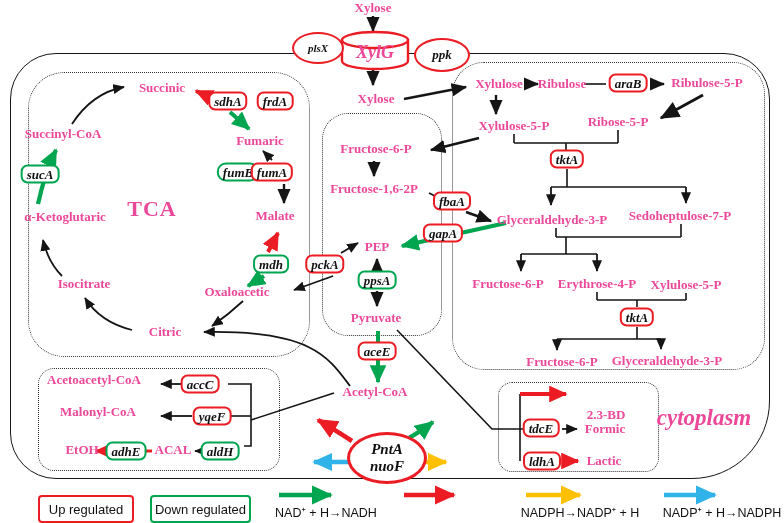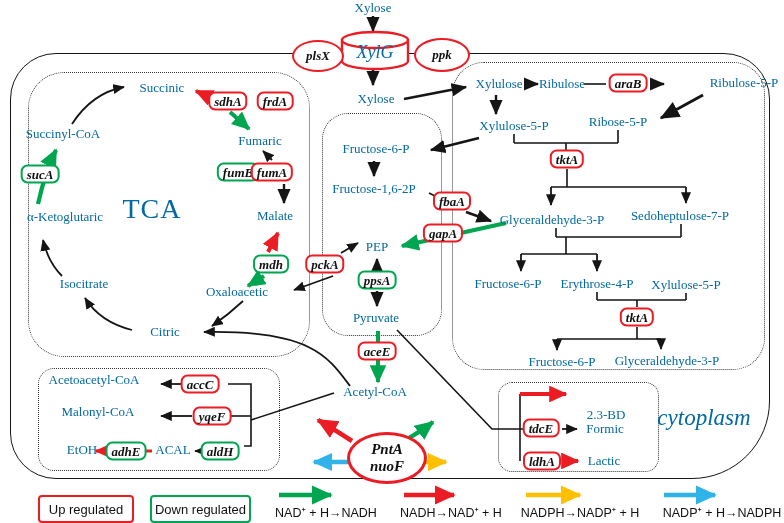--- a/index.html
+++ b/index.html
@@ -5,23 +5,23 @@
   :root{
     --red:#ec1c24; --green:#00a550; --yellow:#ffc000; --blue:#2fb3e8; --ink:#151515;
   }
   html,body{margin:0;padding:0;background:#fff;}
   #stage{position:relative;width:784px;height:523px;background:#fff;overflow:hidden;
          font-family:"Liberation Serif",serif;}
   .outerbox{position:absolute;left:10px;top:53px;width:758px;height:424px;
             border:1.6px solid var(--ink);border-radius:46px 46px 78px 46px;z-index:1;}
   .region{position:absolute;border:1.7px dotted #333;z-index:1;}
   svg.arrows{position:absolute;left:0;top:0;z-index:2;pointer-events:none;}
-  .lbl{position:absolute;transform:translate(-50%,-50%);white-space:nowrap;color:#0369a1;
-       font-weight:normal;font-size:13px;z-index:3;}
-  .big{font-size:28px;letter-spacing:1px;}
+  .lbl{position:absolute;transform:translate(-50%,-50%);white-space:nowrap;color:#ec4899;
+       font-weight:bold;font-size:13px;z-index:3;}
+  .big{font-size:22px;letter-spacing:1px;}
   .ital{font-style:italic;}
   .gene{position:absolute;transform:translate(-50%,-50%);white-space:nowrap;z-index:3;
         background:#fff;border:2.2px solid #999;border-radius:7px;padding:0 4px;
         font-weight:bold;font-style:italic;font-size:13px;line-height:15px;color:#111;}
   .gene.up{border-color:var(--red);}
   .gene.down{border-color:var(--green);}
   .oval{position:absolute;z-index:3;background:#fff;border:2.5px solid var(--red);
         border-radius:50%;display:flex;flex-direction:column;align-items:center;
         justify-content:center;font-weight:bold;font-style:italic;color:#111;}
   .legend-box{position:absolute;z-index:3;border:2px solid #999;border-radius:4px;
@@ -150,59 +150,59 @@
     </g>
 
     <g stroke="#ec1c24" stroke-width="2.4" fill="#fff">
       <path d="M342,40 L342,61 A33,8 0 0 0 408,61 L408,40 Z"></path>
       <ellipse cx="375" cy="40" rx="33" ry="8"></ellipse>
     </g>
   </svg>
 
   <div class="lbl" style="left:373px;top:8px;">Xylose</div>
   <div class="lbl ital" style="left:375px;top:52px;font-size:18px;">XylG</div>
-  <div class="oval" style="left:292px;top:40px;width:48px;height:28px;font-size:13px;">
+  <div class="oval" style="left:292px;top:32px;width:48px;height:28px;font-size:11px;">
       <span>plsX</span>
     </div>
   <div class="oval" style="left:414px;top:38px;width:52px;height:30px;font-size:13px;">
       <span>ppk</span>
     </div>
   <div class="lbl" style="left:376px;top:99px;">Xylose</div>
 
   <div class="lbl big" style="left:152px;top:209px;">TCA</div>
   <div class="lbl" style="left:162px;top:88px;">Succinic</div>
   <div class="lbl" style="left:63px;top:134px;">Succinyl-CoA</div>
   <div class="lbl" style="left:65px;top:217px;">α-Ketoglutaric</div>
   <div class="lbl" style="left:84px;top:284px;">Isocitrate</div>
   <div class="lbl" style="left:165px;top:332px;">Citric</div>
   <div class="lbl" style="left:237px;top:292px;">Oxaloacetic</div>
   <div class="lbl" style="left:275px;top:216px;">Malate</div>
   <div class="lbl" style="left:260px;top:141px;">Fumaric</div>
   <div class="gene up" style="left:228px;top:101px;">sdhA</div>
   <div class="gene up" style="left:275px;top:101px;">frdA</div>
-  <div class="gene down" style="left:238px;top:172px;">fumB</div>
+  <div class="gene down" style="left:238px;top:172px;border-radius:9px;">fumB</div>
   <div class="gene up" style="left:272px;top:172px;">fumA</div>
   <div class="gene down" style="left:40px;top:174px;">sucA</div>
   <div class="gene down" style="left:271px;top:264px;">mdh</div>
   <div class="gene up" style="left:325px;top:264px;">pckA</div>
 
   <div class="lbl" style="left:376px;top:149px;">Fructose-6-P</div>
   <div class="lbl" style="left:374px;top:189px;">Fructose-1,6-2P</div>
   <div class="lbl" style="left:377px;top:247px;">PEP</div>
   <div class="lbl" style="left:376px;top:318px;">Pyruvate</div>
   <div class="lbl" style="left:375px;top:392px;">Acetyl-CoA</div>
   <div class="gene up" style="left:452px;top:201px;">fbaA</div>
   <div class="gene up" style="left:443px;top:233px;">gapA</div>
   <div class="gene down" style="left:377px;top:280px;">ppsA</div>
   <div class="gene up" style="left:377px;top:351px;">aceE</div>
 
   <div class="lbl" style="left:499px;top:84px;">Xylulose</div>
   <div class="lbl" style="left:562px;top:84px;">Ribulose</div>
   <div class="gene up" style="left:628px;top:83px;">araB</div>
-  <div class="lbl" style="left:744px;top:83px;">Ribulose-5-P</div>
+  <div class="lbl" style="left:707px;top:83px;">Ribulose-5-P</div>
   <div class="lbl" style="left:514px;top:126px;">Xylulose-5-P</div>
   <div class="lbl" style="left:618px;top:122px;">Ribose-5-P</div>
   <div class="gene up" style="left:567px;top:159px;">tktA</div>
   <div class="lbl" style="left:552px;top:220px;">Glyceraldehyde-3-P</div>
   <div class="lbl" style="left:680px;top:216px;">Sedoheptulose-7-P</div>
   <div class="lbl" style="left:508px;top:284px;">Fructose-6-P</div>
   <div class="lbl" style="left:597px;top:284px;">Erythrose-4-P</div>
   <div class="lbl" style="left:686px;top:285px;">Xylulose-5-P</div>
   <div class="gene up" style="left:637px;top:317px;">tktA</div>
   <div class="lbl" style="left:562px;top:362px;">Fructose-6-P</div>
@@ -229,17 +229,16 @@
     <span>nuoF</span>
   </div>
 
   <div class="legend-box up" style="left:38px;top:495px;width:92px;height:24px;">
       <span>Up regulated</span>
     </div>
   <div class="legend-box down" style="left:150px;top:495px;width:97px;height:24px;">
       <span>Down regulated</span>
     </div>
   <div class="legend-txt" style="left:326px;top:512px;">NAD⁺ + H→NADH</div>
-  <div class="legend-txt" style="left:451px;top:512px;">NADH→NAD⁺ + H</div>
   <div class="legend-txt" style="left:580px;top:512px;">NADPH→NADP⁺ + H</div>
   <div class="legend-txt" style="left:722px;top:512px;">NADP⁺ + H→NADPH</div>
 
 </div>
 
 </body></html>

